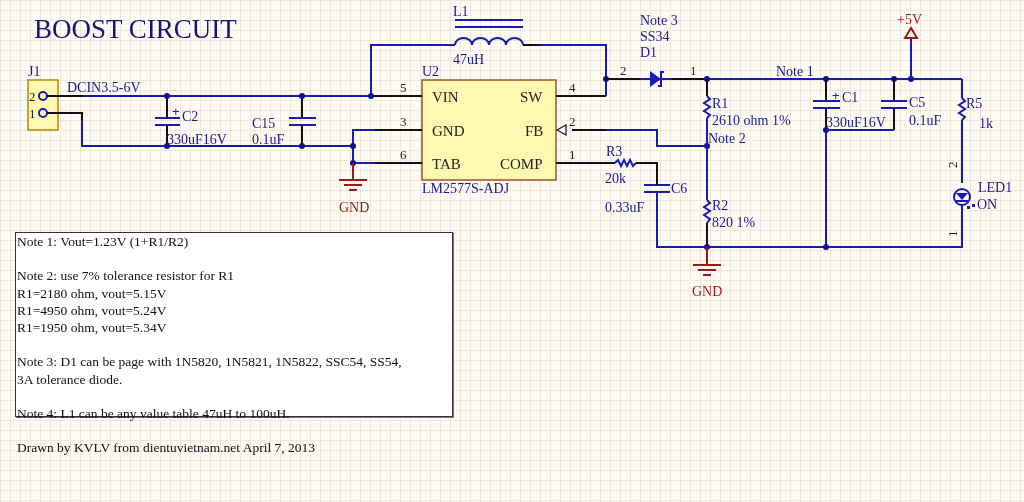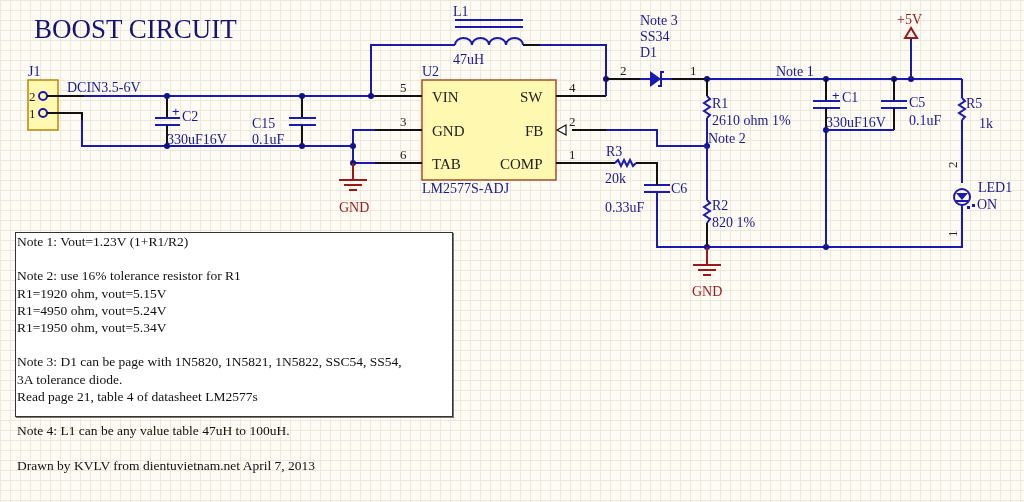--- a/index.html
+++ b/index.html
@@ -233,25 +233,24 @@
   <line class="wire" x1="962" y1="205" x2="962" y2="230"></line>
   <text class="lbl" x="978" y="192">LED1</text>
   <text class="lbl" x="977" y="209">ON</text>
   <text class="pinnum" transform="translate(957,168) rotate(-90)">2</text>
   <text class="pinnum" transform="translate(957,237) rotate(-90)">1</text>
 </svg>
 
 <div id="notes">
   <div>Note 1: Vout=1.23V (1+R1/R2)</div>
   <div></div>
-  <div>Note 2: use 16% tolerance resistor for R1</div>
-  <div>R1=1920 ohm, vout=5.15V</div>
+  <div>Note 2: use 7% tolerance resistor for R1</div>
+  <div>R1=2180 ohm, vout=5.15V</div>
   <div>R1=4950 ohm, vout=5.24V</div>
   <div>R1=1950 ohm, vout=5.34V</div>
   <div></div>
   <div>Note 3: D1 can be page with 1N5820, 1N5821, 1N5822, SSC54, SS54,</div>
   <div>3A tolerance diode.</div>
-  <div>Read page 21, table 4 of datasheet LM2577s</div>
   <div></div>
   <div>Note 4: L1 can be any value table 47uH to 100uH.</div>
   <div></div>
   <div>Drawn by KVLV from dientuvietnam.net April 7, 2013</div>
 </div>
 
 </body></html>

